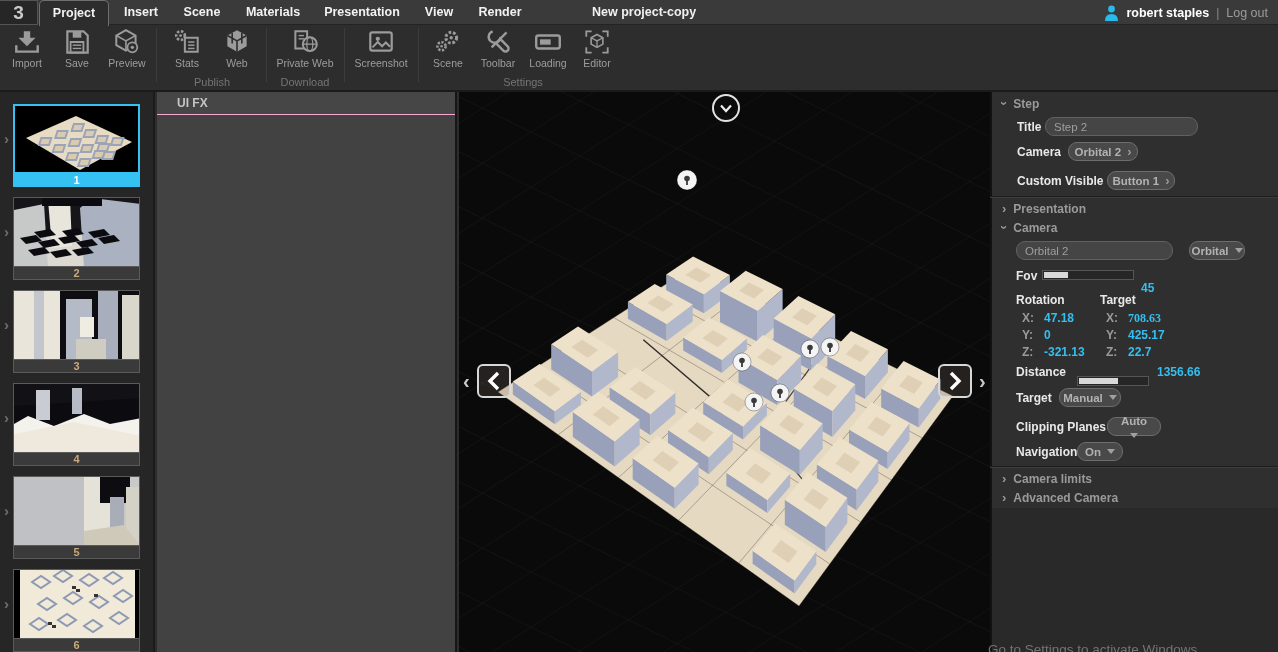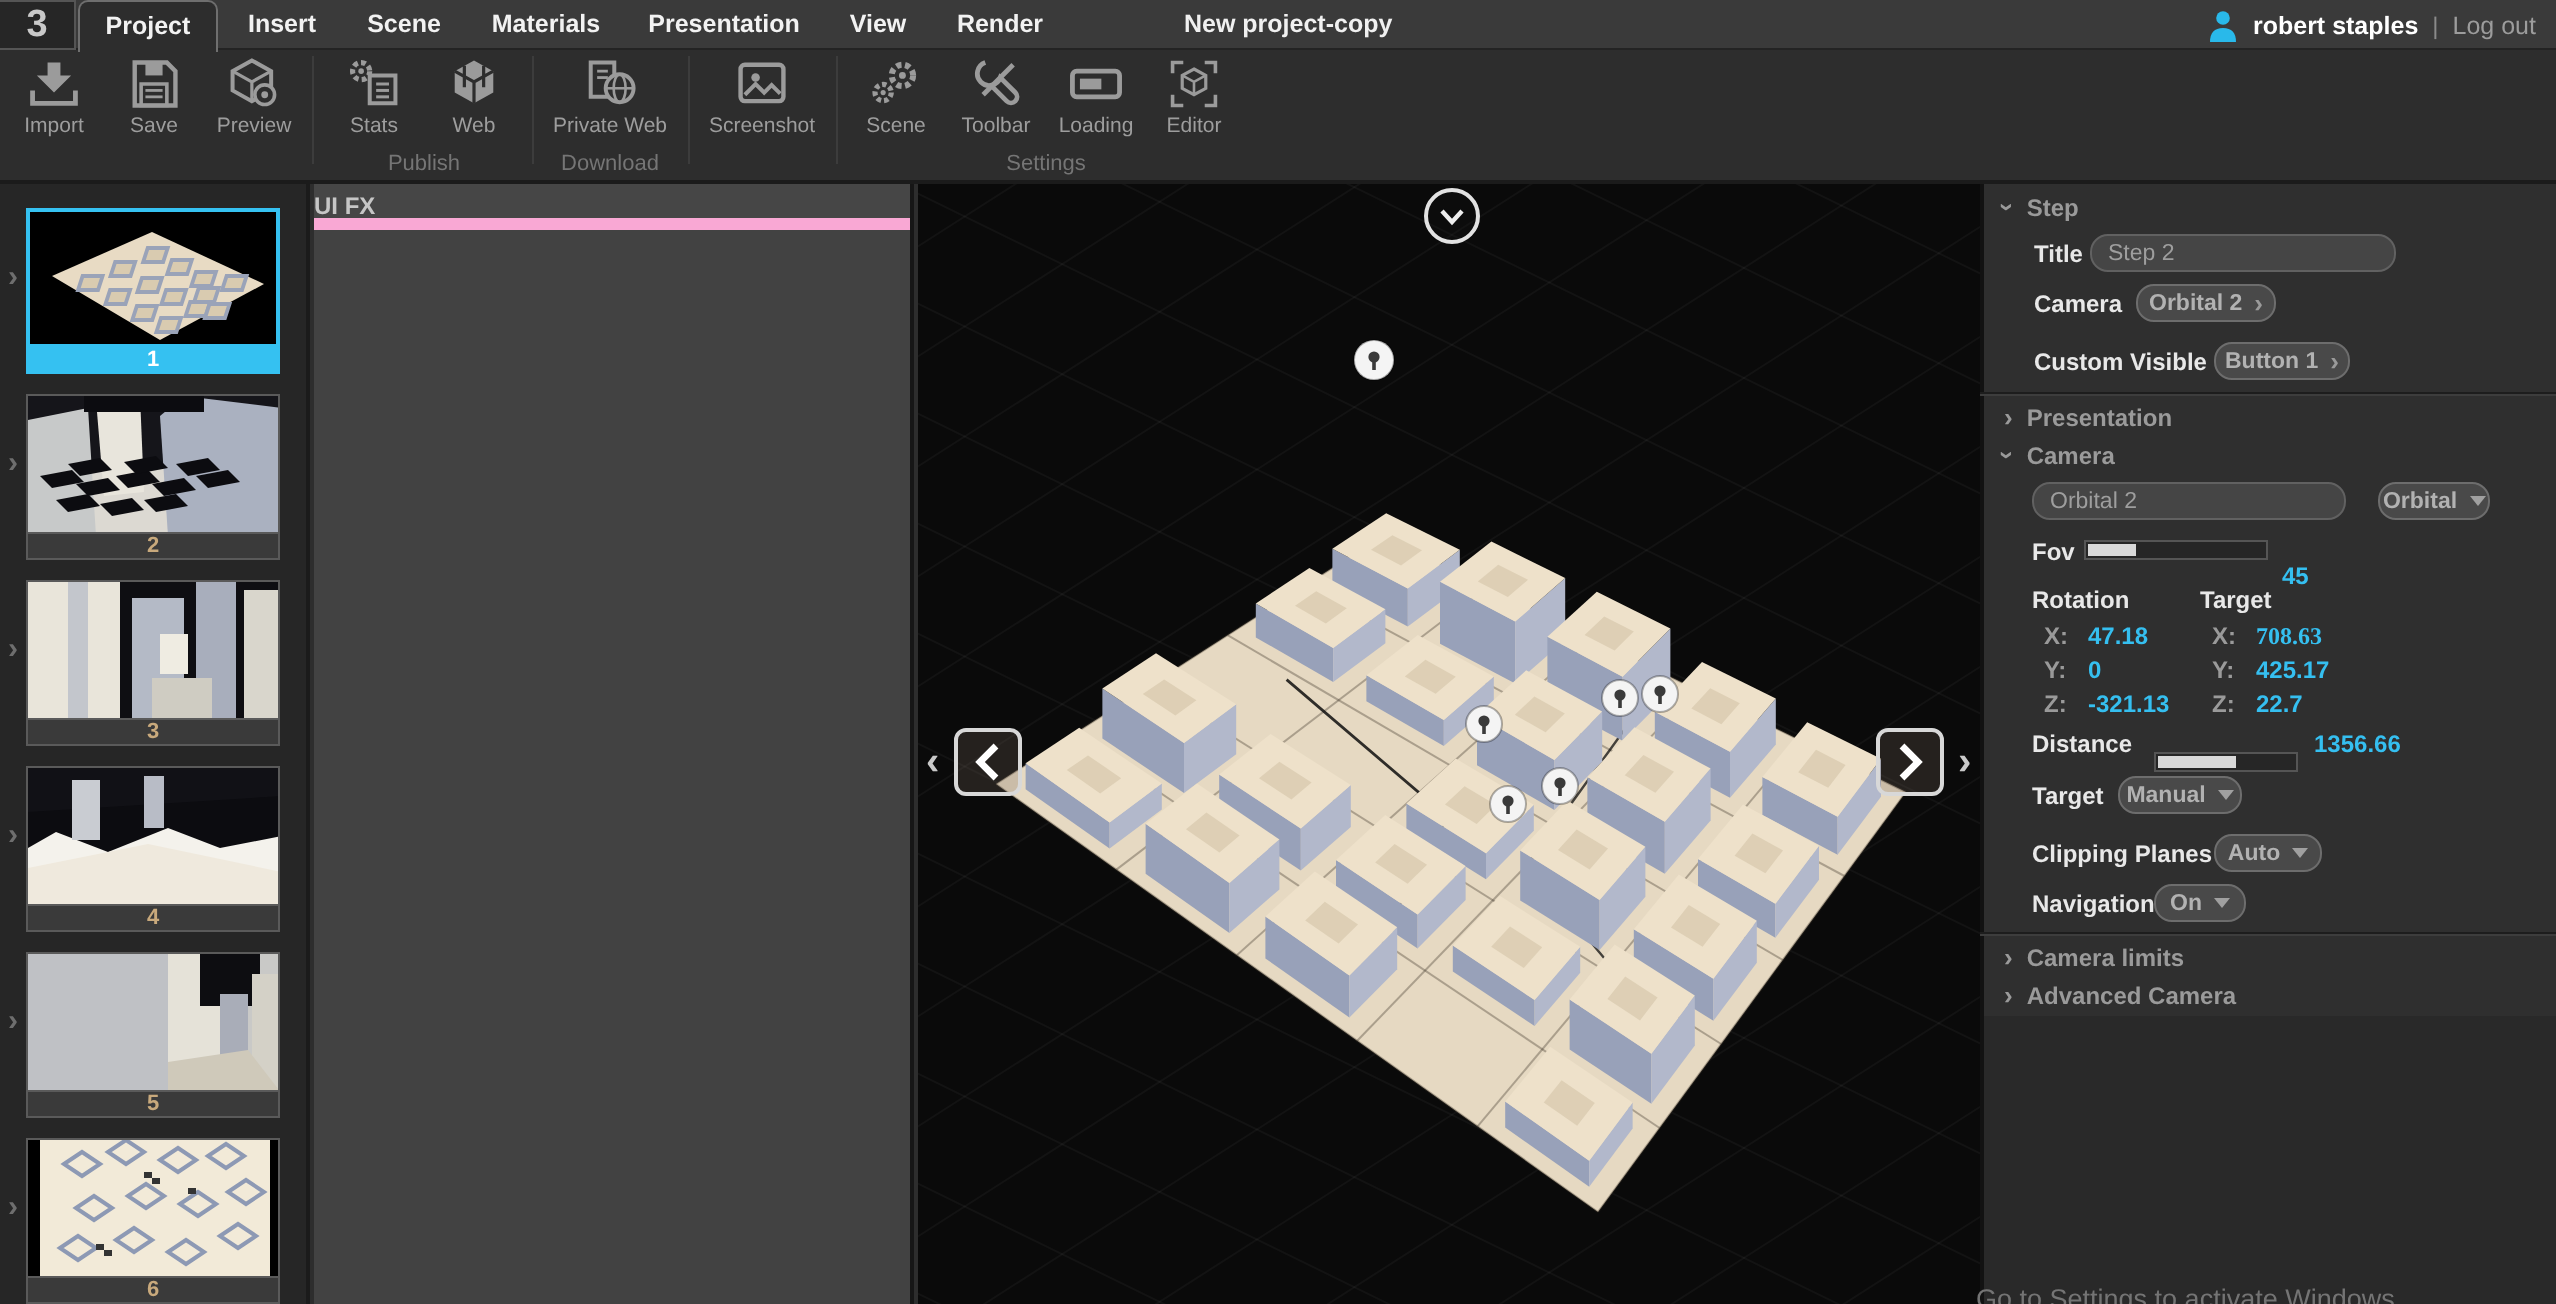--- a/index.html
+++ b/index.html
@@ -34,22 +34,22 @@
   .thumb-chev{color:#6e6e6e;font-size:15px;font-weight:bold;cursor:pointer;line-height:14px;}
   .thumb{left:13px;width:127px;cursor:pointer;}
   .thumb .img{width:127px;height:70px;border:1px solid #5a5a5a;background:#000;overflow:hidden;}
   .thumb .bar{width:127px;height:13px;background:#3a3a3a;border:1px solid #5a5a5a;border-top:none;
     color:#c8a97c;font-size:11px;font-weight:bold;text-align:center;line-height:12px;}
   .thumb.sel .img{border:2px solid #35c1f1;}
   .thumb.sel .bar{background:#35c1f1;color:#fff;border-color:#35c1f1;}
 
   
   #fxpanel{left:157px;top:92px;width:300px;height:560px;background:#424242;border-right:2px solid #161616;}
-  #fxheader{left:0;top:0;width:100%;height:23px;background:#464646;border-bottom:6px solid #f9a8d4;
-    color:#c6c6c6;font-size:12px;font-weight:bold;line-height:23px;padding-left:0;}
+  #fxheader{left:0;top:0;width:100%;height:23px;background:#464646;border-bottom:1px solid #f9a8d4;
+    color:#c6c6c6;font-size:12px;font-weight:bold;line-height:23px;padding-left:20px;}
 
   
   #viewport{left:459px;top:92px;width:531px;height:560px;background:#0a0a0a;overflow:hidden;}
   #scene-svg{position:absolute;left:0;top:0;}
   .navbtn{width:34px;height:34px;border:2px solid #d8d8d8;border-radius:6px;background:rgba(120,105,90,.25);
     display:flex;align-items:center;justify-content:center;cursor:pointer;z-index:4;}
   .navchev-small{color:#c9c9c9;font-size:20px;font-weight:bold;cursor:pointer;z-index:4;line-height:20px;}
   #vp-expand{left:253px;top:2px;width:28px;height:28px;border:2px solid #e2e2e2;border-radius:50%;
     background:rgba(20,20,20,.25);display:flex;align-items:center;justify-content:center;cursor:pointer;z-index:4;}
 
@@ -590,21 +590,21 @@
       <div class="fill" style="width:39px;"></div>
     </div>
   <span class="cyan abs" style="left:1157px;top:365px;">1356.66</span>
 
   <span class="plabel abs" style="left:1016px;top:391px;">Target</span>
   <div class="pbtn abs" style="left:1059px;top:388px;width:62px;height:19px;">
     <span>Manual</span>
       <span class="caret"></span>
   </div>
   <span class="plabel abs" style="left:1016px;top:420px;">Clipping Planes</span>
-  <div class="pbtn abs" style="left:1107px;top:417px;width:54px;height:19px;">
+  <div class="pbtn abs" style="left:1107px;top:417px;width:54px;height:19px;flex-direction:column;">
     <span>Auto</span>
       <span class="caret"></span>
   </div>
   <span class="plabel abs" style="left:1016px;top:445px;">Navigation</span>
   <div class="pbtn abs" style="left:1077px;top:442px;width:46px;height:19px;">
     <span>On</span>
       <span class="caret"></span>
   </div>
   <div class="divline abs" style="top:466px;"></div>
 

